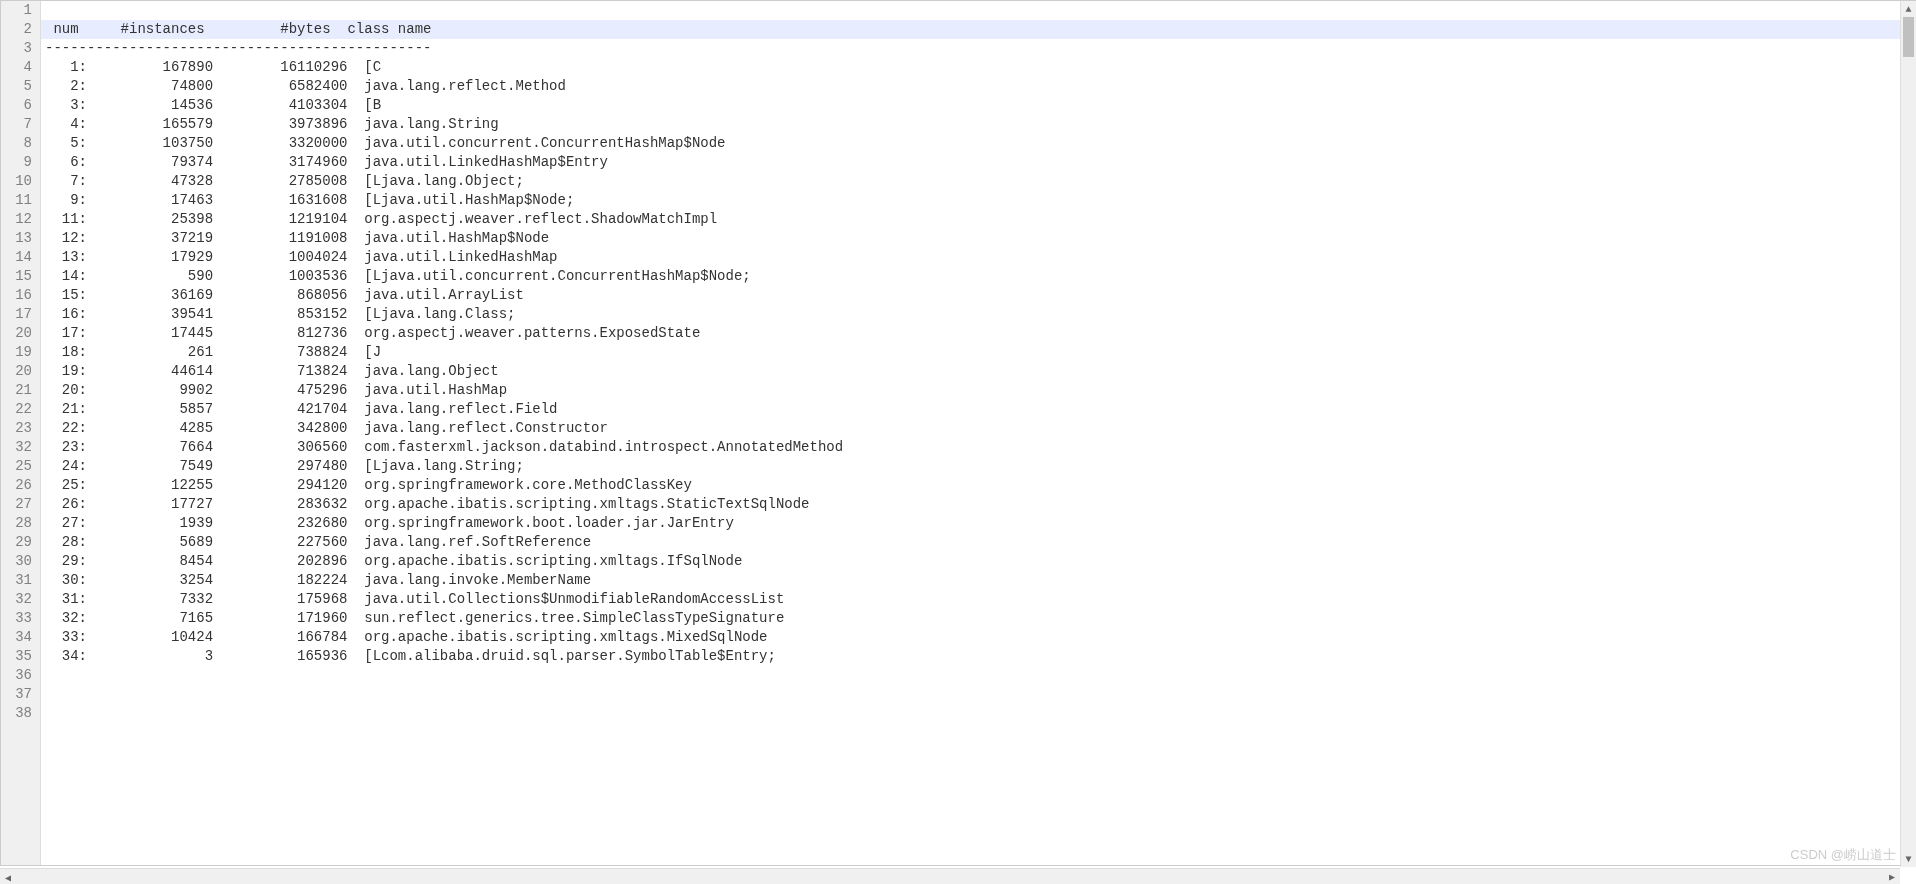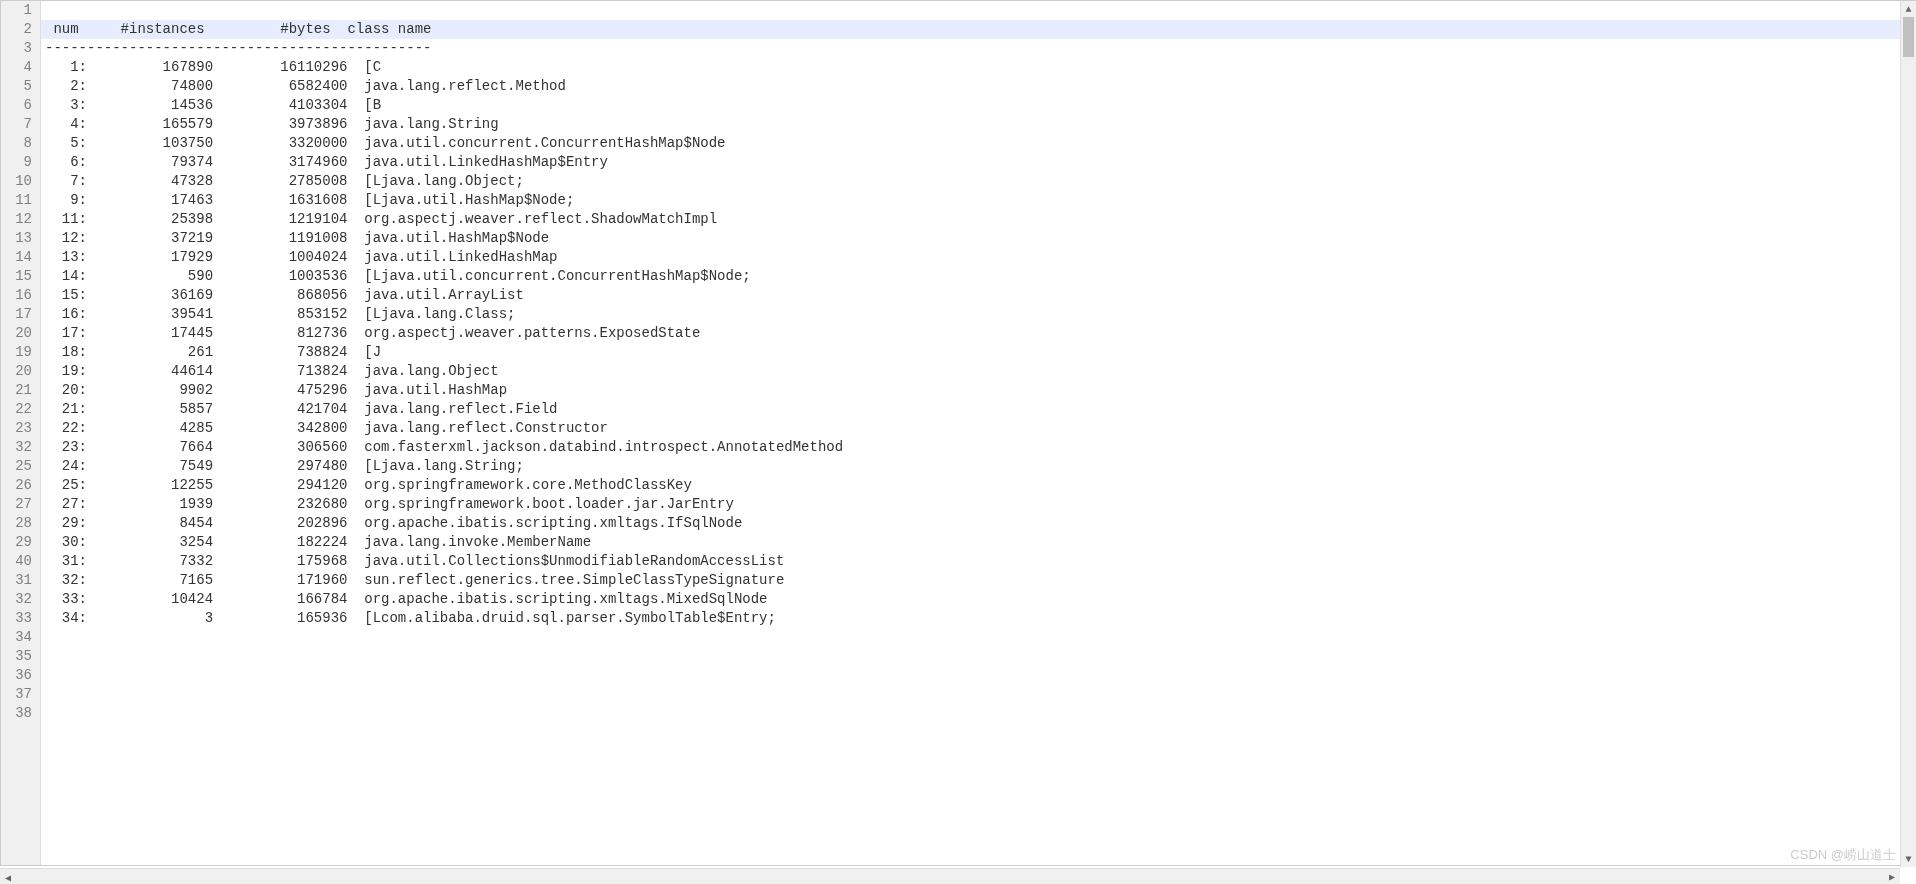--- a/index.html
+++ b/index.html
@@ -145,21 +145,21 @@
       <div class="gutter-line">20</div>
       <div class="gutter-line">21</div>
       <div class="gutter-line">22</div>
       <div class="gutter-line">23</div>
       <div class="gutter-line">32</div>
       <div class="gutter-line">25</div>
       <div class="gutter-line">26</div>
       <div class="gutter-line">27</div>
       <div class="gutter-line">28</div>
       <div class="gutter-line">29</div>
-      <div class="gutter-line">40</div>
+      <div class="gutter-line">30</div>
       <div class="gutter-line">31</div>
       <div class="gutter-line">32</div>
       <div class="gutter-line">33</div>
       <div class="gutter-line">34</div>
       <div class="gutter-line">35</div>
       <div class="gutter-line">36</div>
       <div class="gutter-line">37</div>
       <div class="gutter-line">38</div>
     </div>
   <div class="content" id="content">
@@ -182,21 +182,23 @@
       <div class="line">  16:          39541          853152  [Ljava.lang.Class;</div>
       <div class="line">  17:          17445          812736  org.aspectj.weaver.patterns.ExposedState</div>
       <div class="line">  18:            261          738824  [J</div>
       <div class="line">  19:          44614          713824  java.lang.Object</div>
       <div class="line">  20:           9902          475296  java.util.HashMap</div>
       <div class="line">  21:           5857          421704  java.lang.reflect.Field</div>
       <div class="line">  22:           4285          342800  java.lang.reflect.Constructor</div>
       <div class="line">  23:           7664          306560  com.fasterxml.jackson.databind.introspect.AnnotatedMethod</div>
       <div class="line">  24:           7549          297480  [Ljava.lang.String;</div>
       <div class="line">  25:          12255          294120  org.springframework.core.MethodClassKey</div>
+      <div class="line">  26:          17727          283632  org.apache.ibatis.scripting.xmltags.StaticTextSqlNode</div>
       <div class="line">  27:           1939          232680  org.springframework.boot.loader.jar.JarEntry</div>
+      <div class="line">  28:           5689          227560  java.lang.ref.SoftReference</div>
       <div class="line">  29:           8454          202896  org.apache.ibatis.scripting.xmltags.IfSqlNode</div>
       <div class="line">  30:           3254          182224  java.lang.invoke.MemberName</div>
       <div class="line">  31:           7332          175968  java.util.Collections$UnmodifiableRandomAccessList</div>
       <div class="line">  32:           7165          171960  sun.reflect.generics.tree.SimpleClassTypeSignature</div>
       <div class="line">  33:          10424          166784  org.apache.ibatis.scripting.xmltags.MixedSqlNode</div>
       <div class="line">  34:              3          165936  [Lcom.alibaba.druid.sql.parser.SymbolTable$Entry;</div>
       <div class="line"></div>
     </div>
 </div>
 

